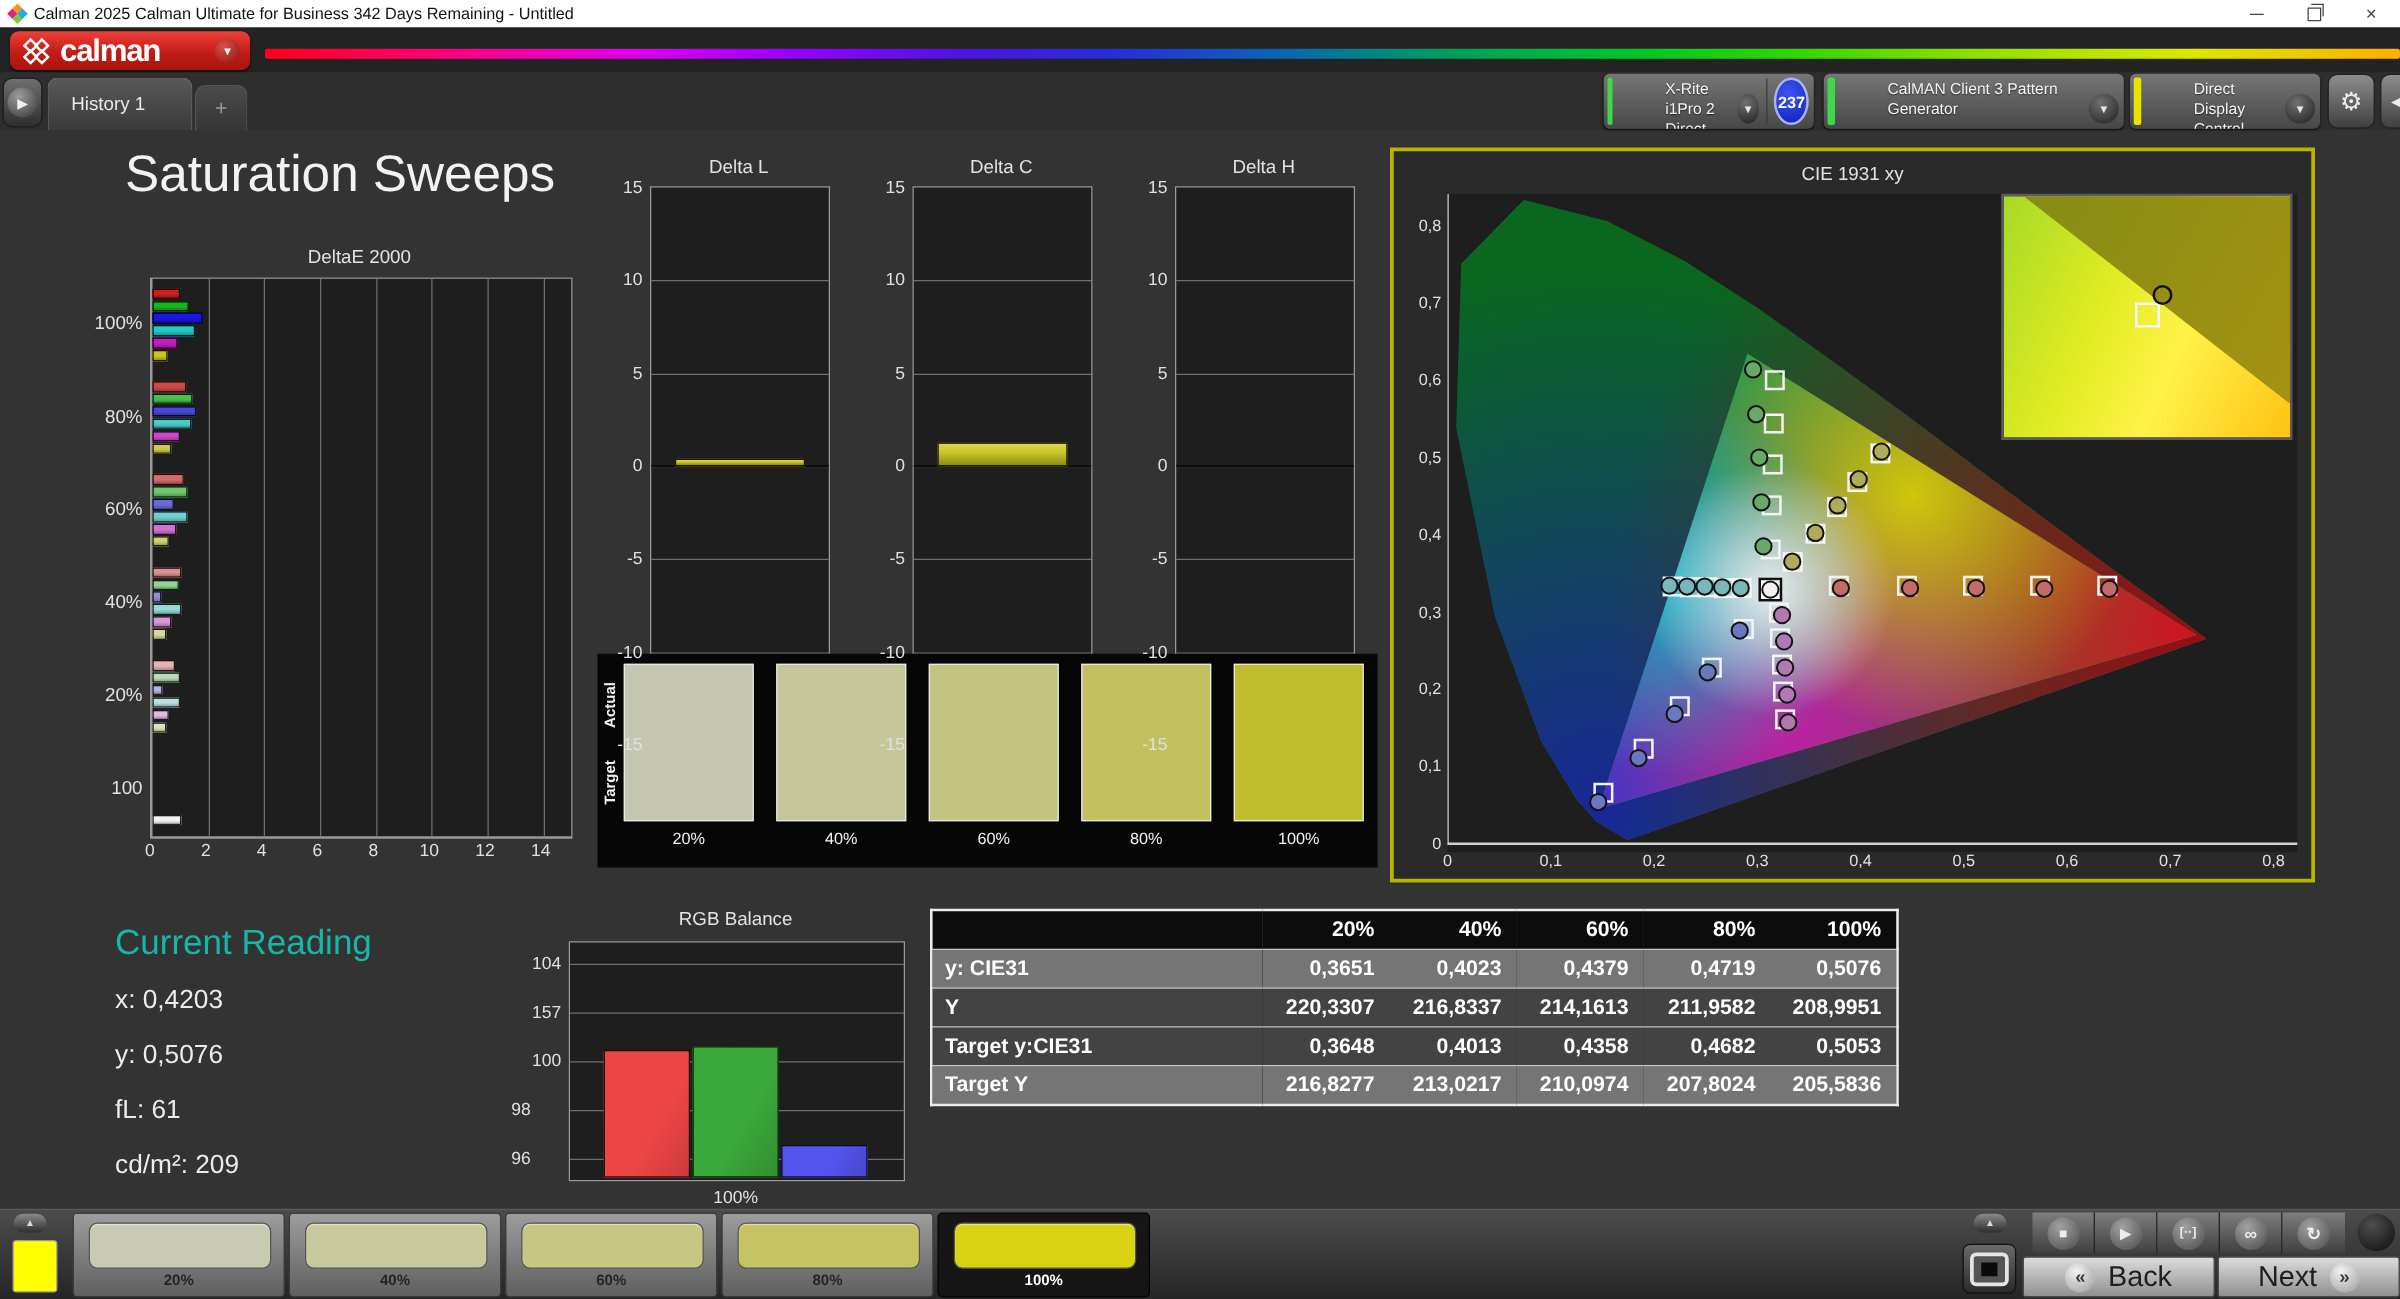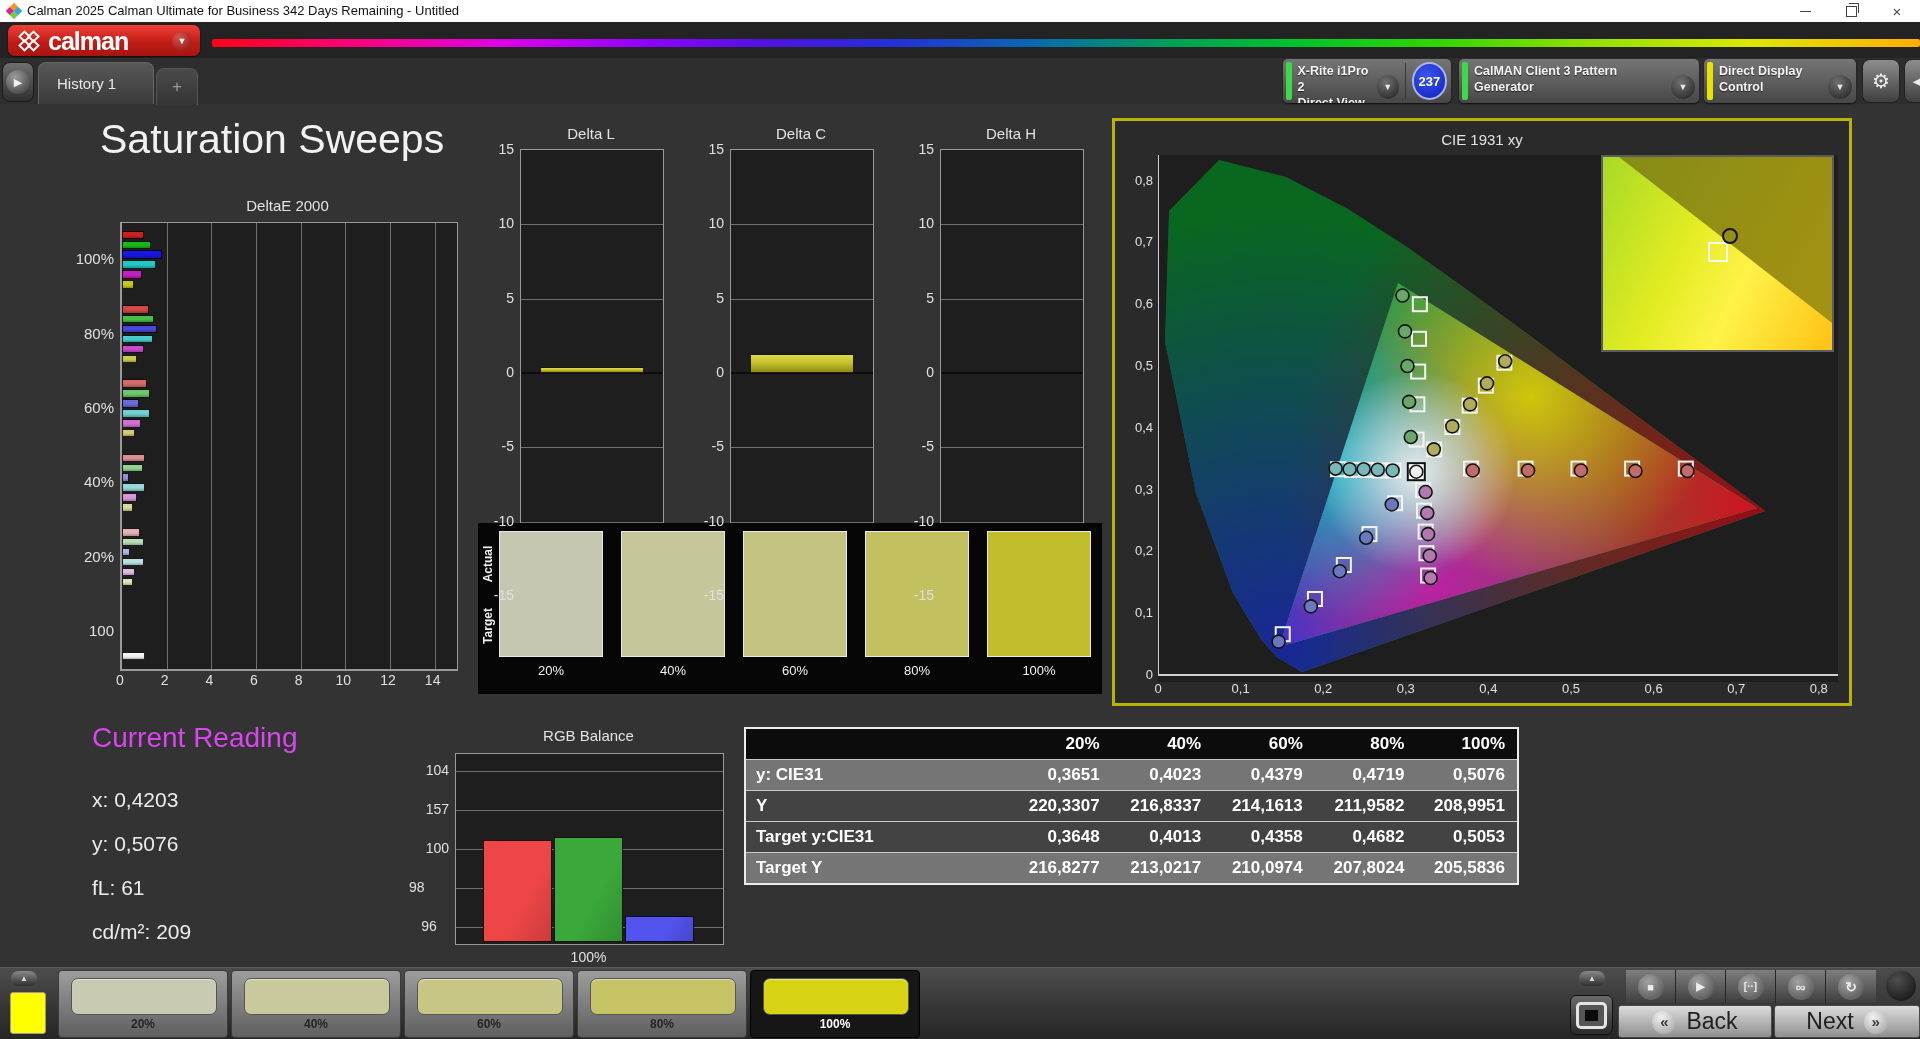--- a/index.html
+++ b/index.html
@@ -34,21 +34,21 @@
   .tab{position:absolute;left:38px;top:4px;width:116px;height:42px;border-radius:8px 8px 0 0;
     background:linear-gradient(#585858,#3a3a3a);border:1px solid #666;border-bottom:none;
     color:#e8e8e8;font-size:15px;display:flex;align-items:center;padding-left:18px;box-sizing:border-box;}
   .tab-add{position:absolute;left:156px;top:10px;width:40px;height:36px;border-radius:8px 8px 0 0;
     background:linear-gradient(#4a4a4a,#353535);border:1px solid #555;border-bottom:none;
     color:#9a9a9a;font-size:17px;display:flex;align-items:center;justify-content:center;}
   
   .tool-box{position:absolute;top:59px;height:44px;border-radius:5px;background:linear-gradient(#767676,#474747);
     box-shadow:0 1px 2px rgba(0,0,0,.7);display:flex;align-items:stretch;overflow:hidden;}
   .ind{width:6px;margin:3px 0 3px 3px;border-radius:2px;}
-  .tool-text{padding:4px 4px 0 6px;color:#f4f4f4;font-size:12.5px;font-weight:bold;line-height:16px;text-shadow:0 1px 1px rgba(0,0,0,.6);}
+  .tool-text{padding:4px 4px 0 6px;color:#f4f4f4;font-size:12.5px;font-weight:normal;line-height:16px;text-shadow:0 1px 1px rgba(0,0,0,.6);margin-left:36px;}
   .dd-arrow{width:24px;height:24px;border-radius:50%;background:radial-gradient(circle at 40% 30%,#707070,#1f1f1f);
     color:#e8e8e8;font-size:9px;display:flex;align-items:center;justify-content:center;align-self:flex-end;margin:0 4px 4px 0;}
   .badge-sep{width:1px;background:#3a3a3a;margin:4px 2px;}
   .badge{width:34px;height:34px;border-radius:50%;background:radial-gradient(circle at 40% 32%,#3a55f0,#101fbd);
     border:2px solid #aab4e8;color:#fff;font-size:13px;font-weight:bold;display:flex;align-items:center;justify-content:center;align-self:center;margin:0 4px;}
   .sq-btn{position:absolute;top:59px;height:44px;border-radius:8px;background:linear-gradient(#8d8d8d,#3f3f3f);
     border:1px solid #222;color:#ececec;display:flex;align-items:center;justify-content:center;box-sizing:border-box;}
   
   .page-title{position:absolute;left:100px;top:116px;font-size:41px;font-weight:300;color:#f2f2f2;letter-spacing:0;}
   .chart-title{position:absolute;text-align:center;font-size:15px;color:#e2e2e2;}
@@ -68,21 +68,21 @@
   
   .cie-panel{position:absolute;left:1112px;top:118px;width:740px;height:588px;background:#2a2a2a;
     border:3px solid #b9b400;box-sizing:border-box;}
   .cie-inset{position:absolute;left:486px;top:34px;width:233px;height:197px;border:2px solid #5c5c5c;box-sizing:border-box;
     background:linear-gradient(115deg,#a6da26 0%,#e2ec22 38%,#fff248 62%,#ffc214 100%);}
   .cie-inset .olive{position:absolute;inset:0;background:linear-gradient(120deg,#848c16,#a69212);
     clip-path:polygon(7% 0,100% 0,100% 86%);}
   .cie-inset .tsq{position:absolute;left:46%;top:44%;width:16px;height:16px;border:2px solid #f6f6f6;}
   .cie-inset .mc{position:absolute;left:52%;top:37%;width:12px;height:12px;border:2px solid #111;border-radius:50%;}
   
-  .cur-title{position:absolute;left:92px;top:722px;font-size:28px;font-weight:300;color:#d946ef;}
+  .cur-title{position:absolute;left:92px;top:738px;font-size:28px;font-weight:300;color:#14b8a6;}
   .cur-line{position:absolute;left:92px;font-size:21px;color:#ececec;}
   
   .dtable{position:absolute;left:744px;top:727px;width:775px;border-collapse:collapse;
     border:2px solid #ececec;font-size:17px;color:#fff;table-layout:fixed;}
   .dtable th,.dtable td{height:30px;padding:0 12px 0 10px;border-top:1px solid #c9c9c9;white-space:nowrap;overflow:hidden;}
   .dtable thead th{background:#0c0c0c;font-weight:bold;text-align:right;}
   .dtable td.rowlab{text-align:left;font-weight:bold;}
   .dtable td.val{text-align:right;font-weight:bold;}
   .dtable tr.dark td{background:#434343;}
   .dtable tr.light td{background:#757575;}
@@ -631,14 +631,14 @@
     <div class="axis-lab" style="left: 894px; top: 215.333px; width: 40px; text-align: right;">10</div>
     <div class="axis-lab" style="left: 894px; top: 289.667px; width: 40px; text-align: right;">5</div>
     <div class="axis-lab" style="left: 894px; top: 364px; width: 40px; text-align: right;">0</div>
     <div class="axis-lab" style="left: 894px; top: 438.333px; width: 40px; text-align: right;">-5</div>
     <div class="axis-lab" style="left: 894px; top: 512.667px; width: 40px; text-align: right;">-10</div>
     <div class="axis-lab" style="left: 894px; top: 587px; width: 40px; text-align: right;">-15</div>
     <div class="axis-lab" style="left: 409px; top: 762.449px; width: 40px; text-align: right;">104</div>
     <div class="axis-lab" style="left: 409px; top: 801.224px; width: 40px; text-align: right;">157</div>
     <div class="axis-lab" style="left: 409px; top: 840px; width: 40px; text-align: right;">100</div>
     <div class="axis-lab" style="left: 409px; top: 878.776px; width: 40px; ">98</div>
-    <div class="axis-lab" style="left: 409px; top: 917.551px; width: 40px; text-align: center;">96</div>
+    <div class="axis-lab" style="left: 409px; top: 917.551px; width: 40px; text-align: left;">96</div>
   </div>
 
 </body></html>

